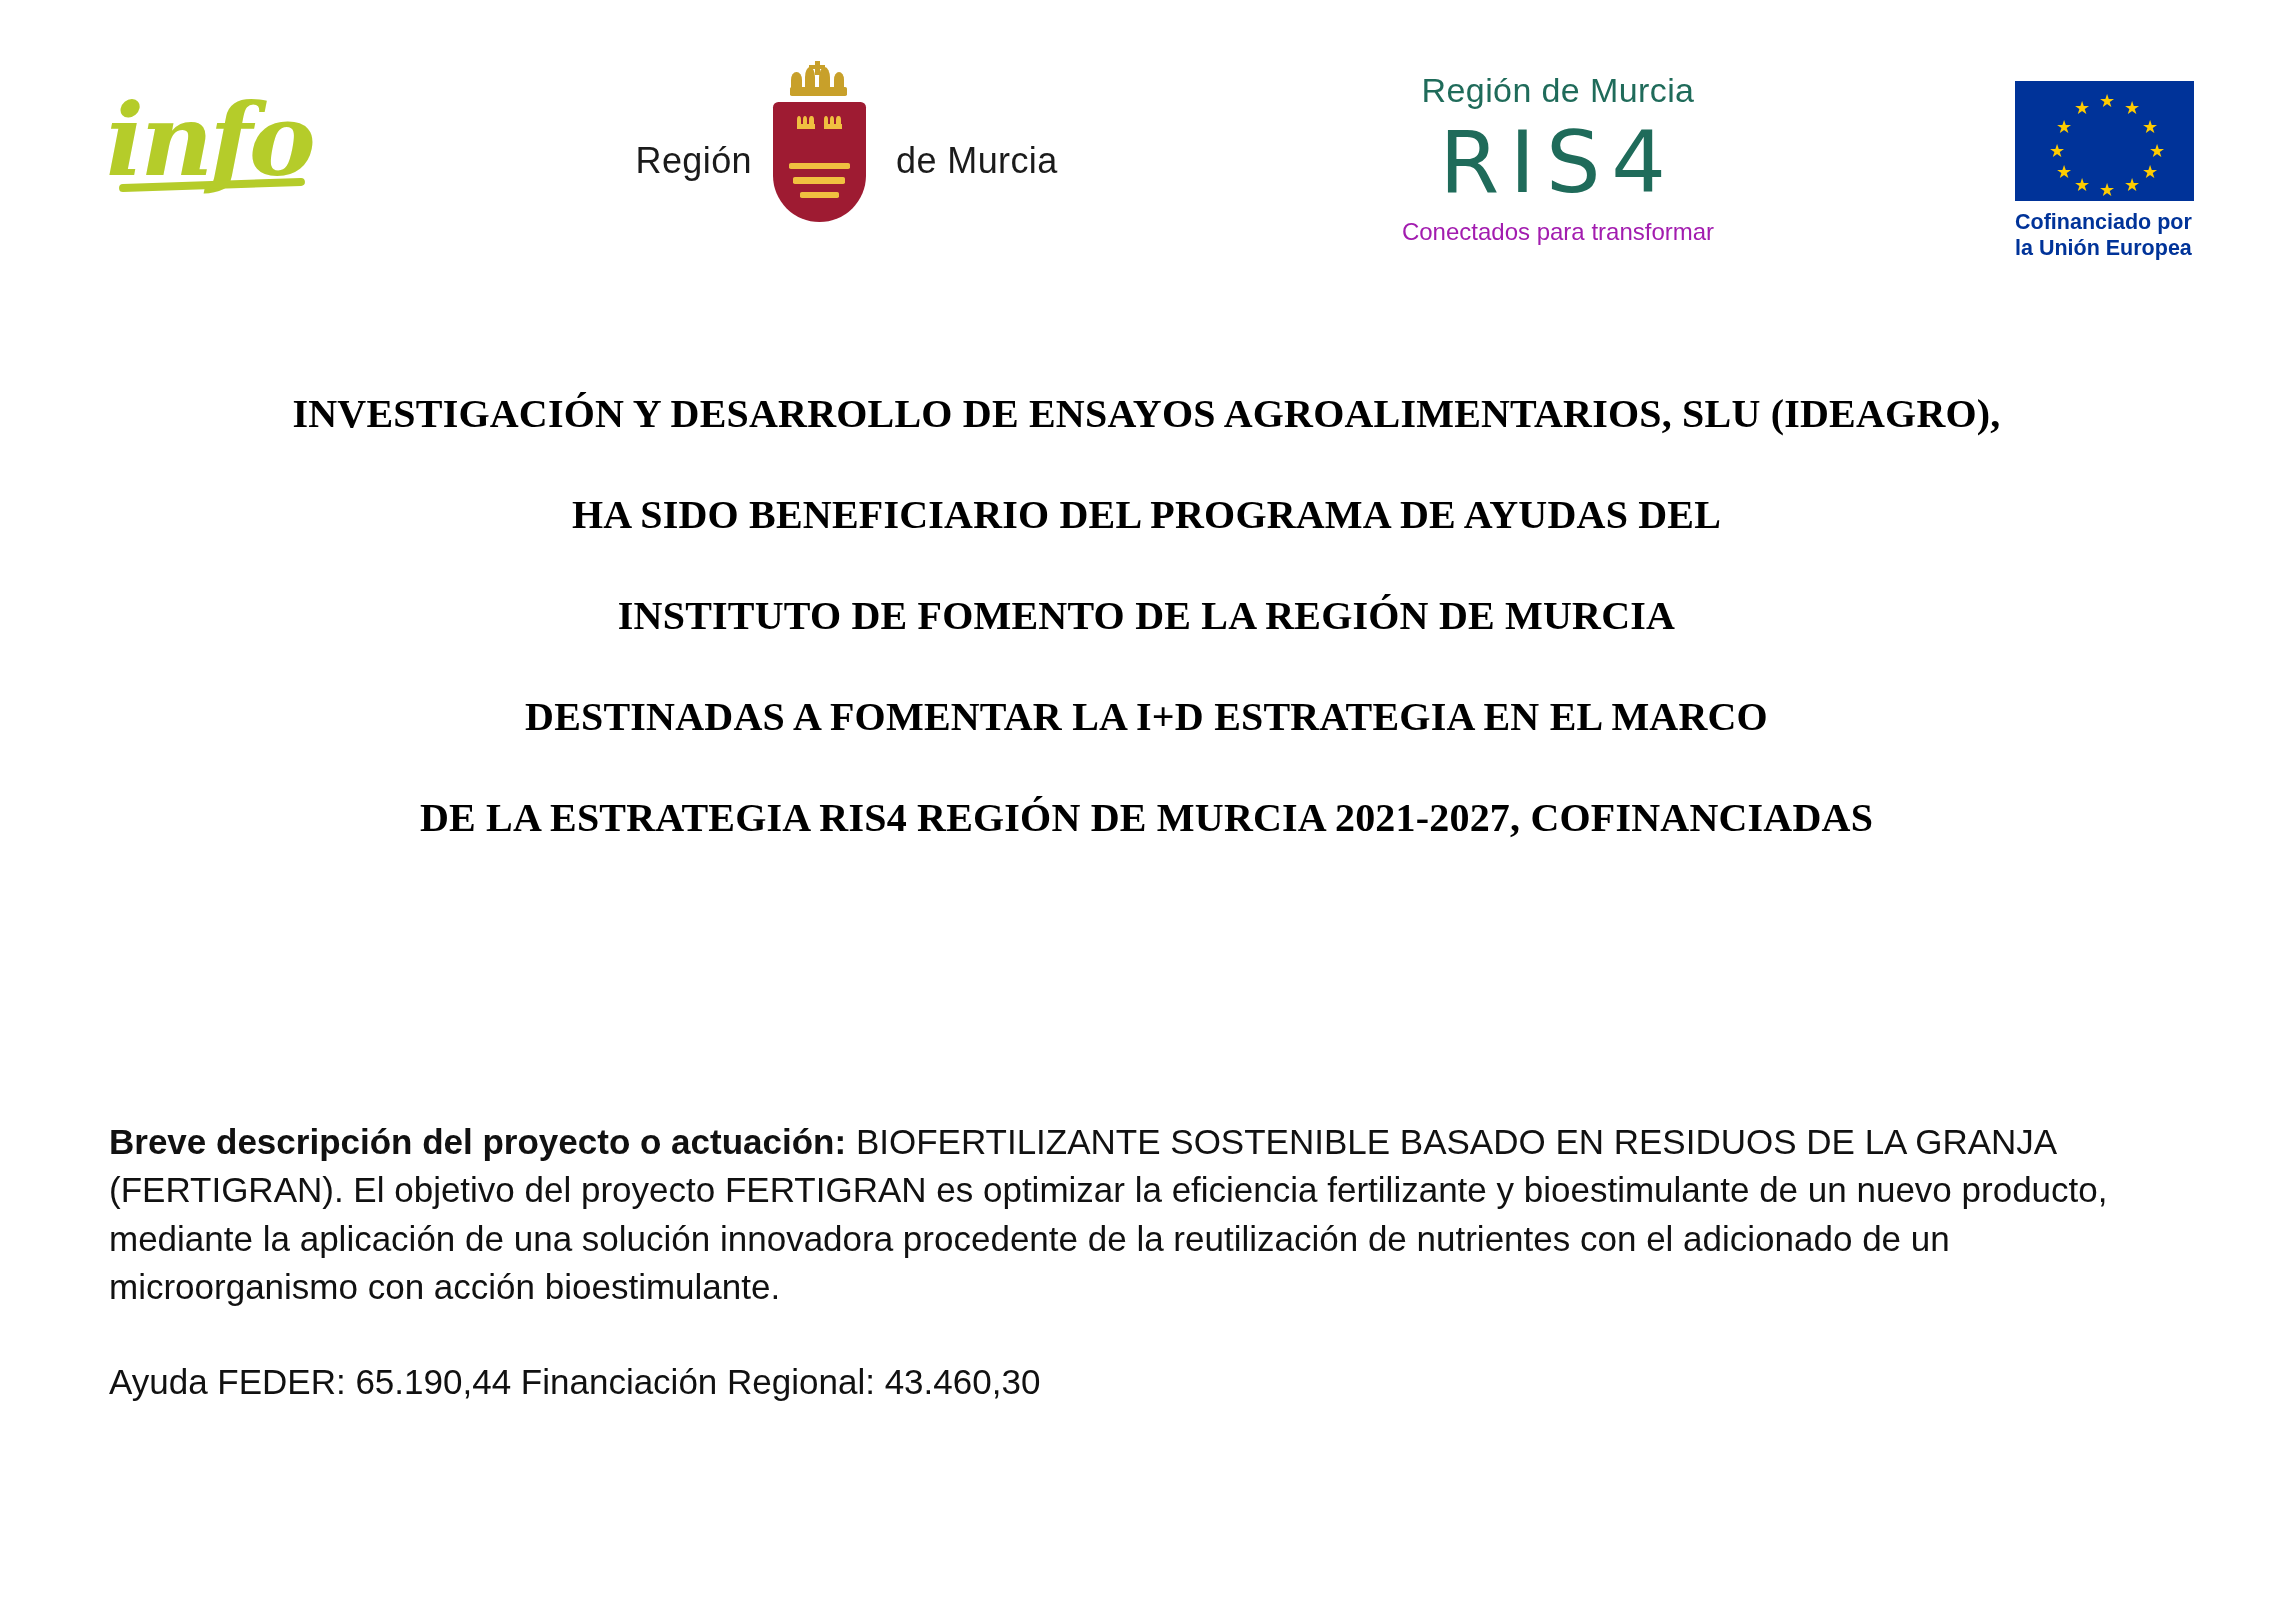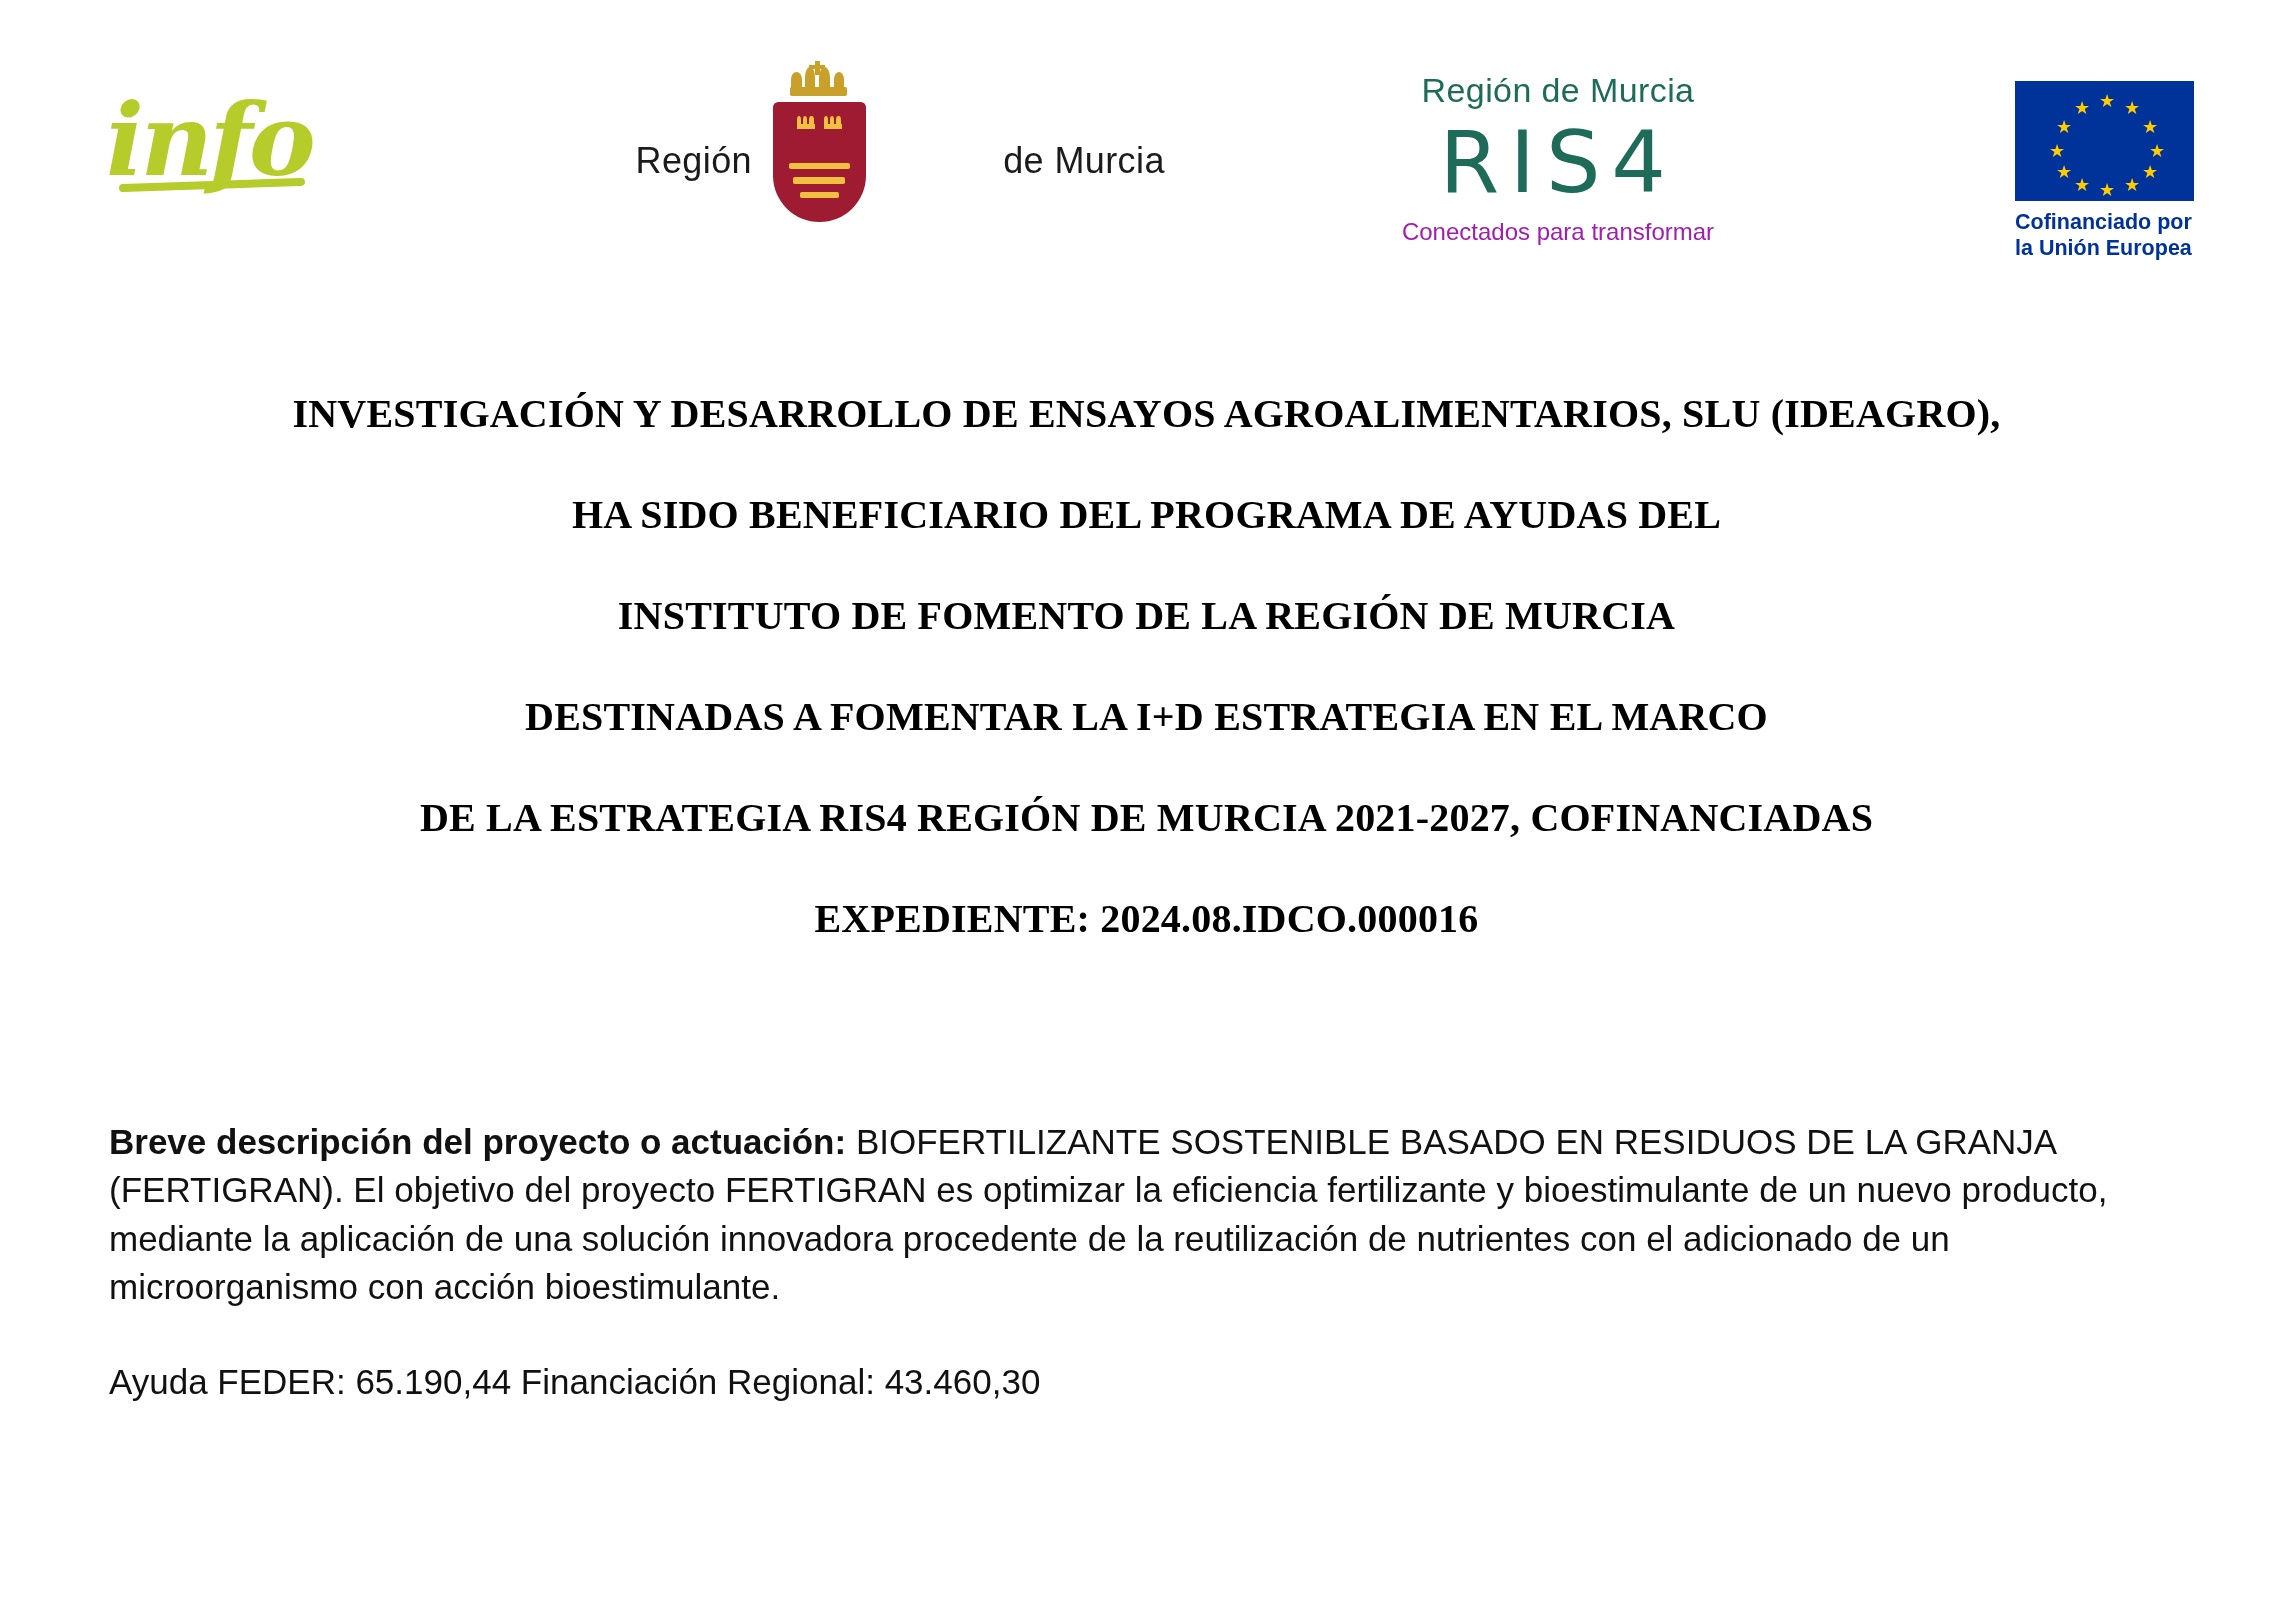--- a/index.html
+++ b/index.html
@@ -186,21 +186,21 @@
     font-family: "Liberation Sans", sans-serif;
     font-size: 36px;
     color: #1b1b1b;
     letter-spacing: 0.4px;
   }
   .logo-rm .rm-text-right {
     position: absolute;
     left: 269px;
     top: 70px;
     width: 376px;
-    text-align: center;
+    text-align: left;
     font-family: "Liberation Sans", sans-serif;
     font-size: 36px;
     color: #1b1b1b;
     letter-spacing: 0.4px;
   }
 
   
   .logo-ris4 {
     position: absolute;
     left: 1370px;
@@ -370,21 +370,20 @@
       </div>
     </div>
   </div>
 
   <div class="headline">
     <div class="hl">INVESTIGACIÓN Y DESARROLLO DE ENSAYOS AGROALIMENTARIOS, SLU (IDEAGRO),</div>
     <div class="hl">HA SIDO BENEFICIARIO DEL PROGRAMA DE AYUDAS DEL</div>
     <div class="hl">INSTITUTO DE FOMENTO DE LA REGIÓN DE MURCIA</div>
     <div class="hl">DESTINADAS A FOMENTAR LA I+D ESTRATEGIA EN EL MARCO</div>
     <div class="hl">DE LA ESTRATEGIA RIS4 REGIÓN DE MURCIA 2021-2027, COFINANCIADAS</div>
-    <div class="hl exp">EXPEDIENTE: 2024.08.IDCO.000016</div>
   </div>
 
   <div class="body-text">
     <p><span class="lead-label">Breve descripción del proyecto o actuación:</span><span> BIOFERTILIZANTE SOSTENIBLE BASADO EN RESIDUOS DE LA GRANJA (FERTIGRAN). El objetivo del proyecto FERTIGRAN es optimizar la eficiencia fertilizante y bioestimulante de un nuevo producto, mediante la aplicación de una solución innovadora procedente de la reutilización de nutrientes con el adicionado de un microorganismo con acción bioestimulante.</span></p>
     <p class="funding">Ayuda FEDER: 65.190,44 Financiación Regional: 43.460,30</p>
   </div>
 
 </div>
 
 

